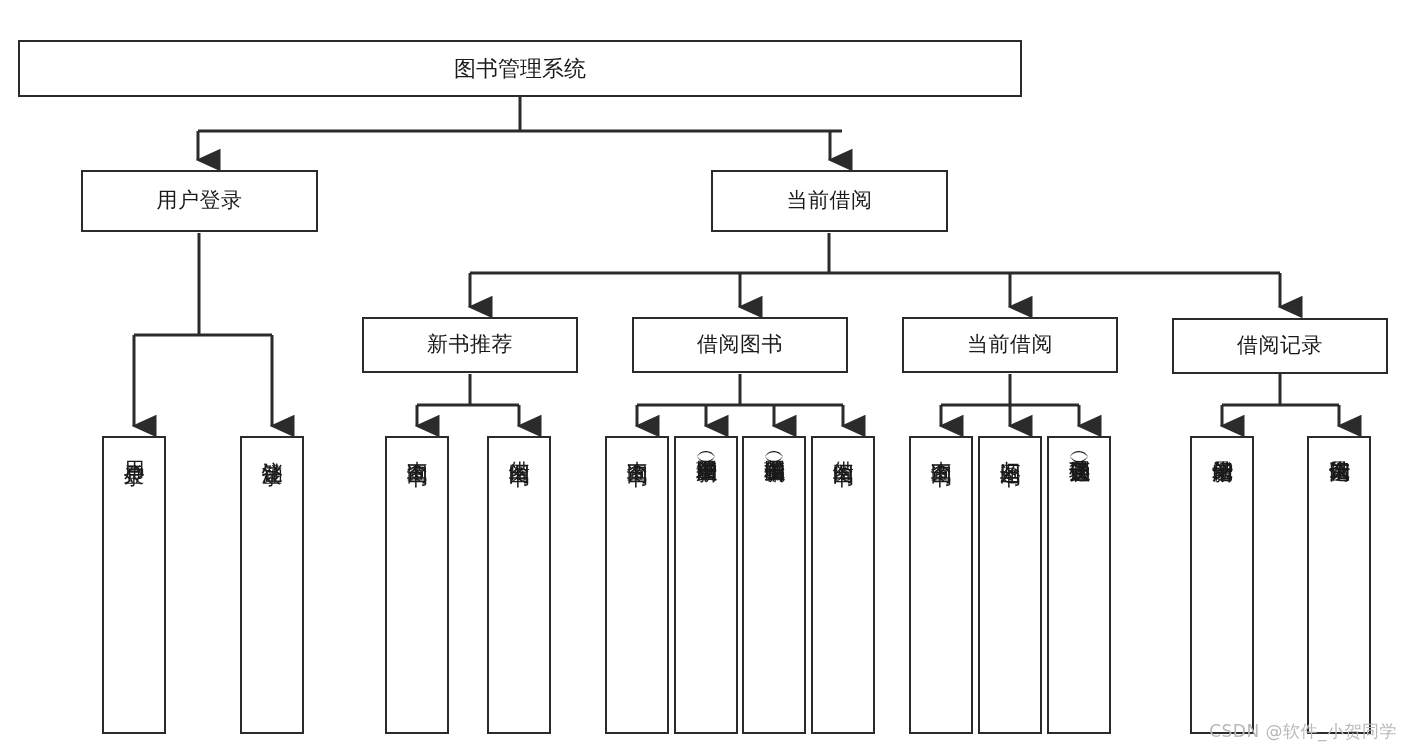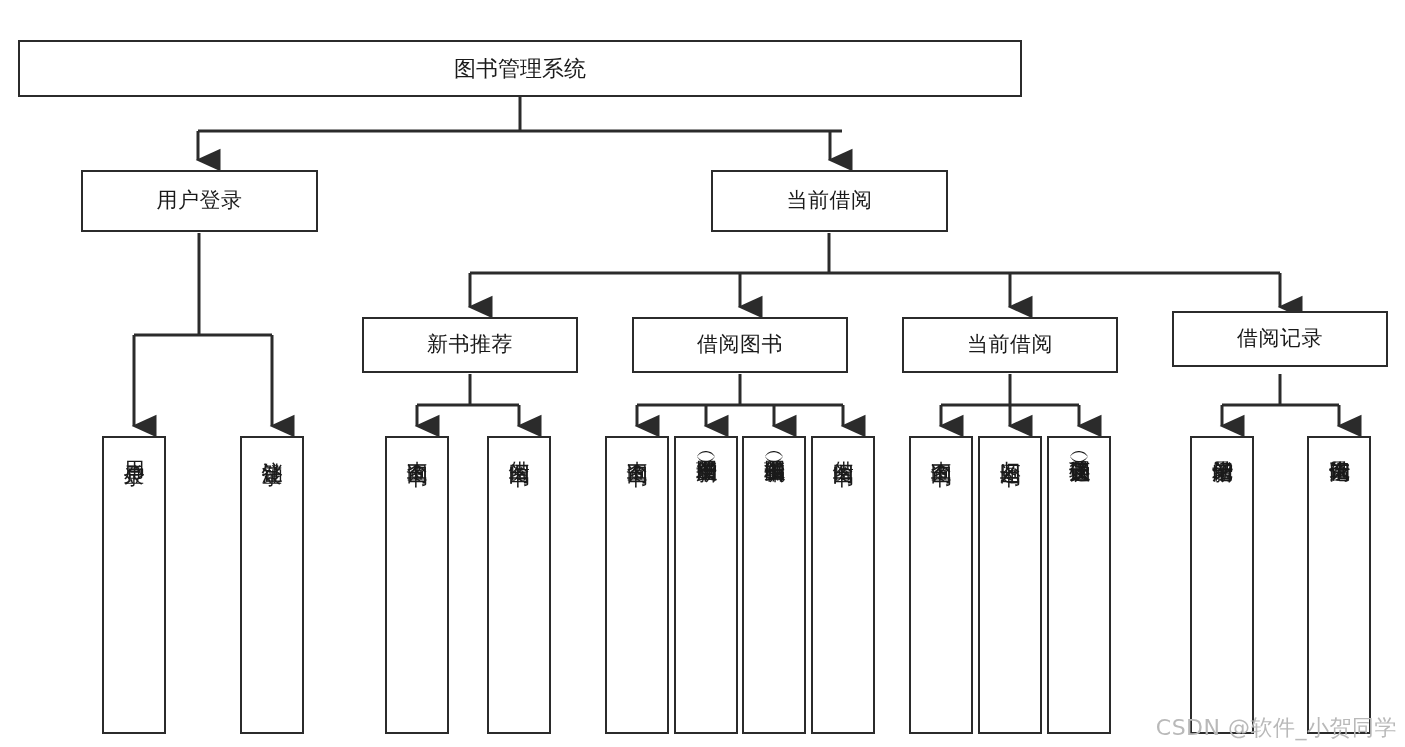--- a/index.html
+++ b/index.html
@@ -59,21 +59,21 @@
     letter-spacing: 2px;
   }
   .vtext.tall {
     line-height: 1.02;
     letter-spacing: 0px;
   }
   #watermark {
     position: absolute;
     right: 8px;
     bottom: 4px;
-    font-size: 22px;
+    font-size: 17px;
     color: #b9b9b9;
     letter-spacing: 0.5px;
     white-space: nowrap;
     font-family: "DejaVu Sans", "Liberation Sans", sans-serif;
     text-align: center;
   }
 </style>
 </head>
 <body>
 
@@ -143,21 +143,21 @@
 
   <div class="node h" style="left:362px; top:317px; width:216px; height:56px;">
     <span>新书推荐</span>
   </div>
   <div class="node h" style="left:632px; top:317px; width:216px; height:56px;">
     <span>借阅图书</span>
   </div>
   <div class="node h" style="left:902px; top:317px; width:216px; height:56px;">
     <span>当前借阅</span>
   </div>
-  <div class="node h" style="left:1172px; top:311px; width:216px; height:56px;">
+  <div class="node h" style="left:1172px; top:318px; width:216px; height:56px;">
     <span>借阅记录</span>
   </div>
 
   <div class="node leaf" style="left:102px; top:436px; width:64px; height:298px;">
     <span class="vtext">用户登录</span>
   </div>
   <div class="node leaf" style="left:240px; top:436px; width:64px; height:298px;">
     <span class="vtext">注销登录</span>
   </div>
 

